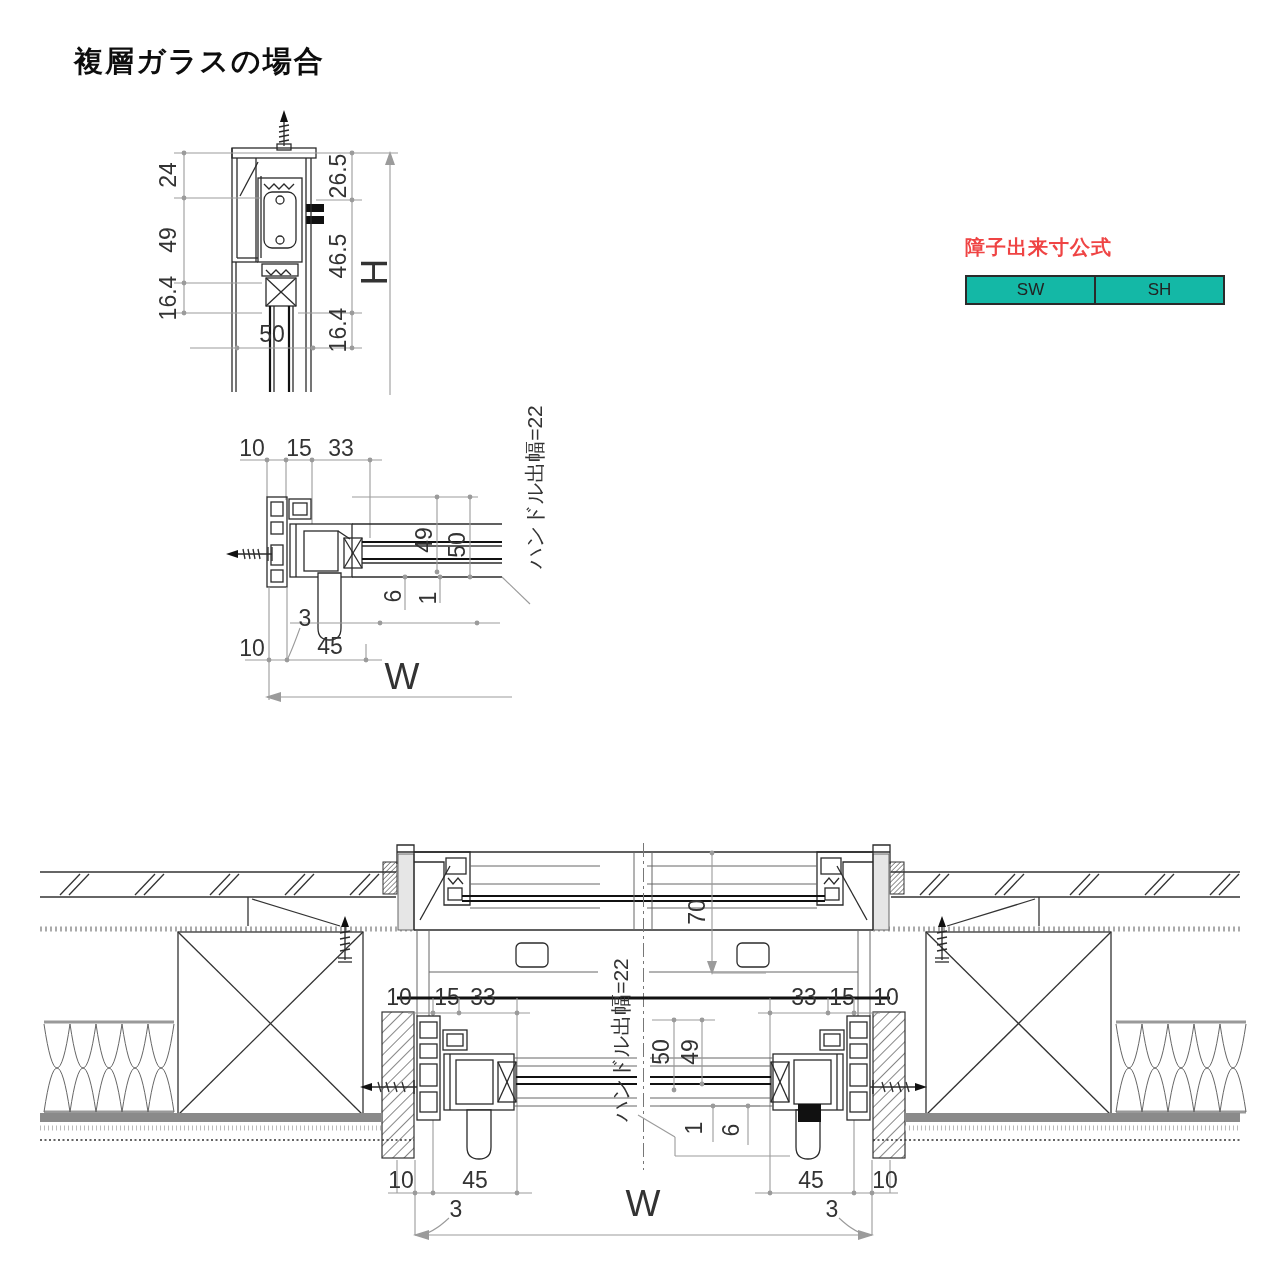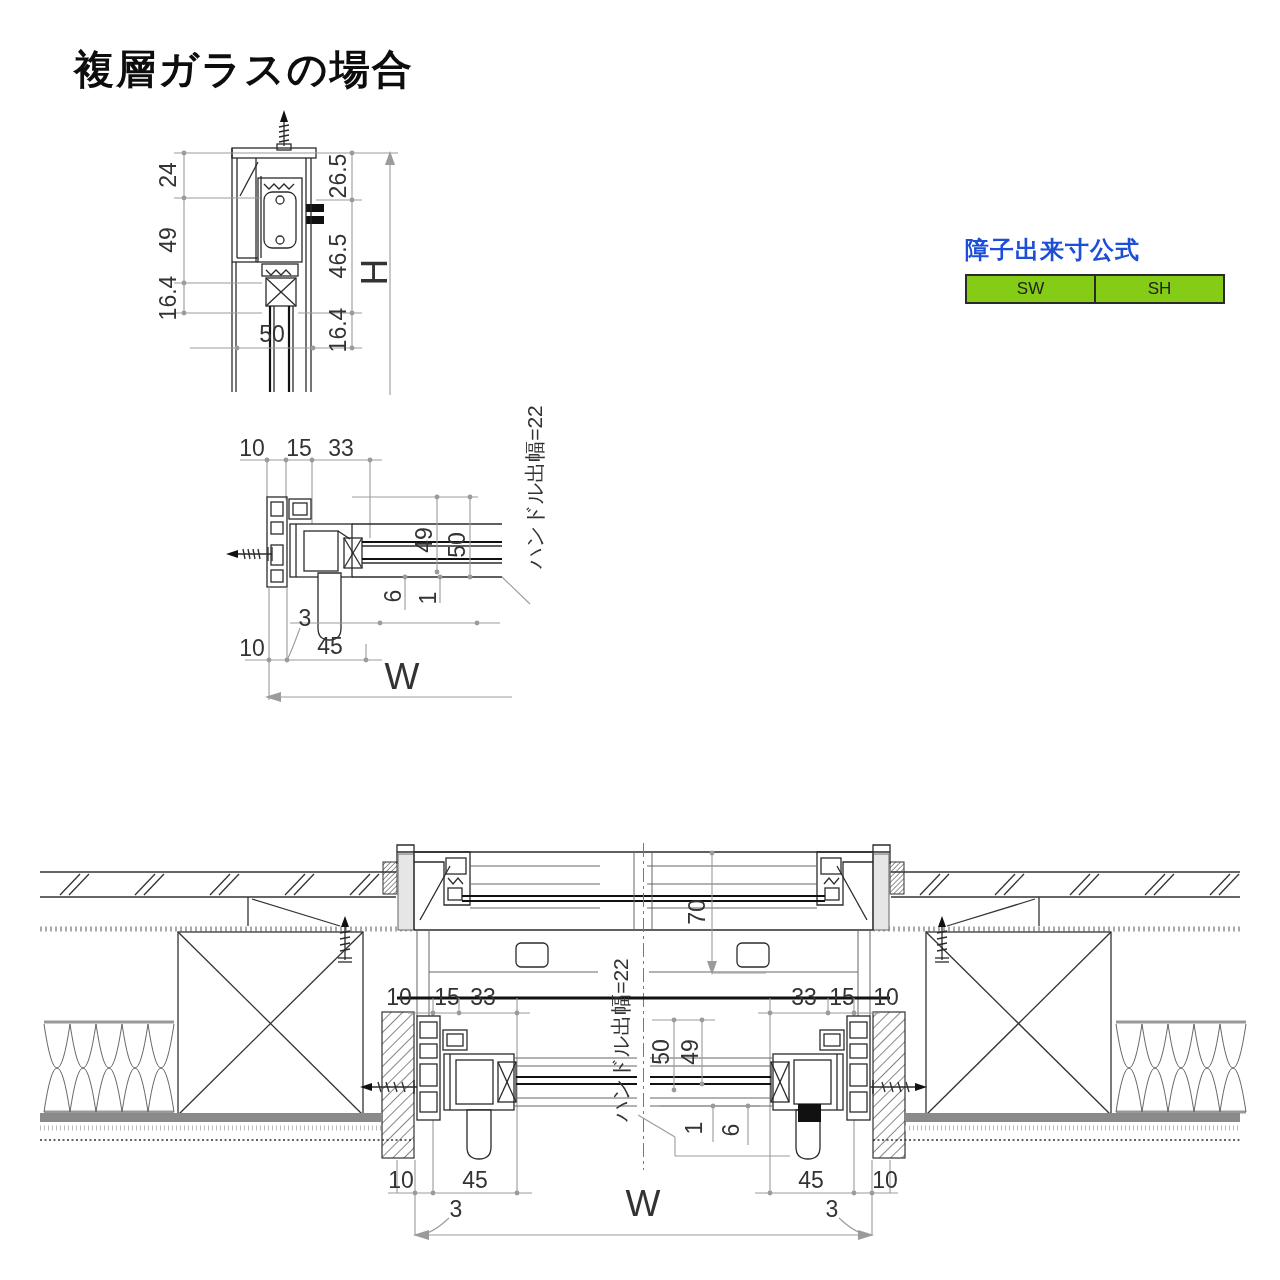--- a/index.html
+++ b/index.html
@@ -1,22 +1,22 @@
 <!DOCTYPE html>
 <html><head>
 <meta charset="utf-8">
 <style>
   html,body{margin:0;padding:0;background:#fff;}
   body{width:1280px;height:1280px;position:relative;font-family:"Liberation Sans",sans-serif;}
-  #title{position:absolute;left:74px;top:42px;font-size:40px;font-weight:800;color:#0d0d0d;letter-spacing:2px;white-space:nowrap;}
+  #title{position:absolute;left:74px;top:42px;font-size:29px;font-weight:800;color:#0d0d0d;letter-spacing:2px;white-space:nowrap;}
   #formula{position:absolute;left:965px;top:234px;width:260px;}
-  #formula .cap{font-size:24px;font-weight:700;color:#1d4ed8;margin-bottom:8px;letter-spacing:1px;}
+  #formula .cap{font-size:20px;font-weight:700;color:#ef4444;margin-bottom:14px;letter-spacing:1px;}
   #formula table{border-collapse:collapse;width:260px;table-layout:fixed;}
   #formula td{border:2px solid #2a2a2a;text-align:center;font-size:17px;color:#222;height:26px;padding:0;}
-  #formula tr.hdr td{background:#84cc16;}
+  #formula tr.hdr td{background:#14b8a6;}
   svg{position:absolute;left:0;top:0;}
   .p{stroke:#2b2b2b;stroke-width:1.3;fill:none;}
   .pf{stroke:#2b2b2b;stroke-width:1.3;fill:#fff;}
   .thick{stroke:#111;stroke-width:2.8;fill:none;}
   .g2{stroke:#111;stroke-width:2.2;fill:none;}
   .thin{stroke:#666;stroke-width:1;fill:none;}
   .wall{stroke:#333;stroke-width:1.3;fill:none;}
   .dimln{stroke:#9b9b9b;stroke-width:1.1;fill:none;}
   .dot{fill:#9b9b9b;stroke:none;}
   .arr{fill:#9b9b9b;stroke:none;}

